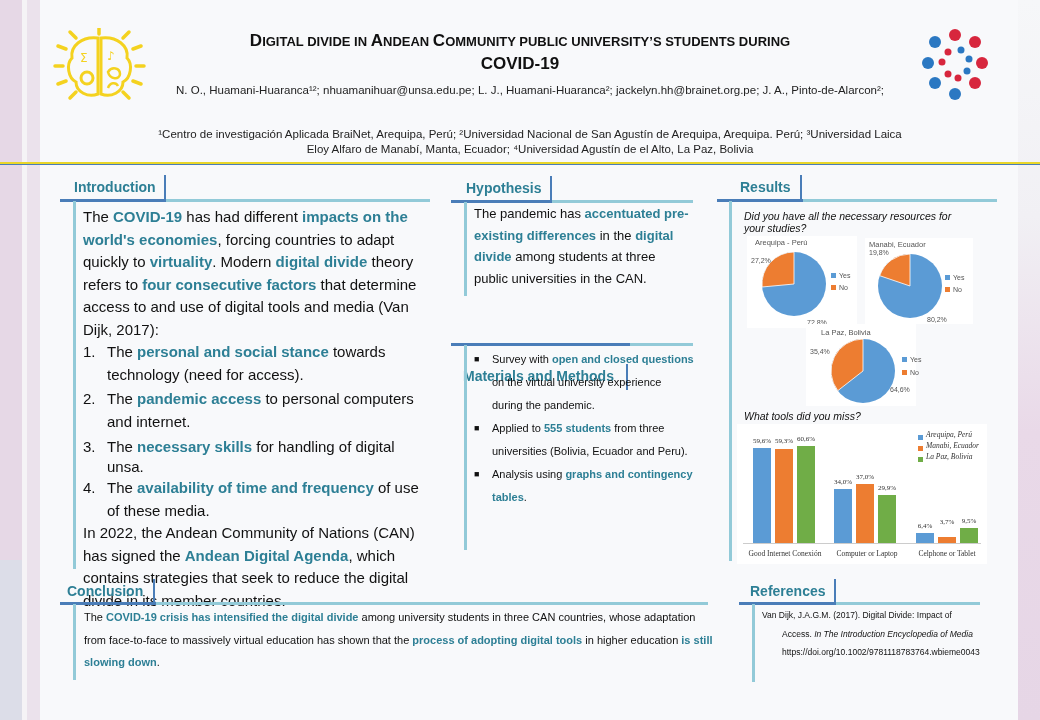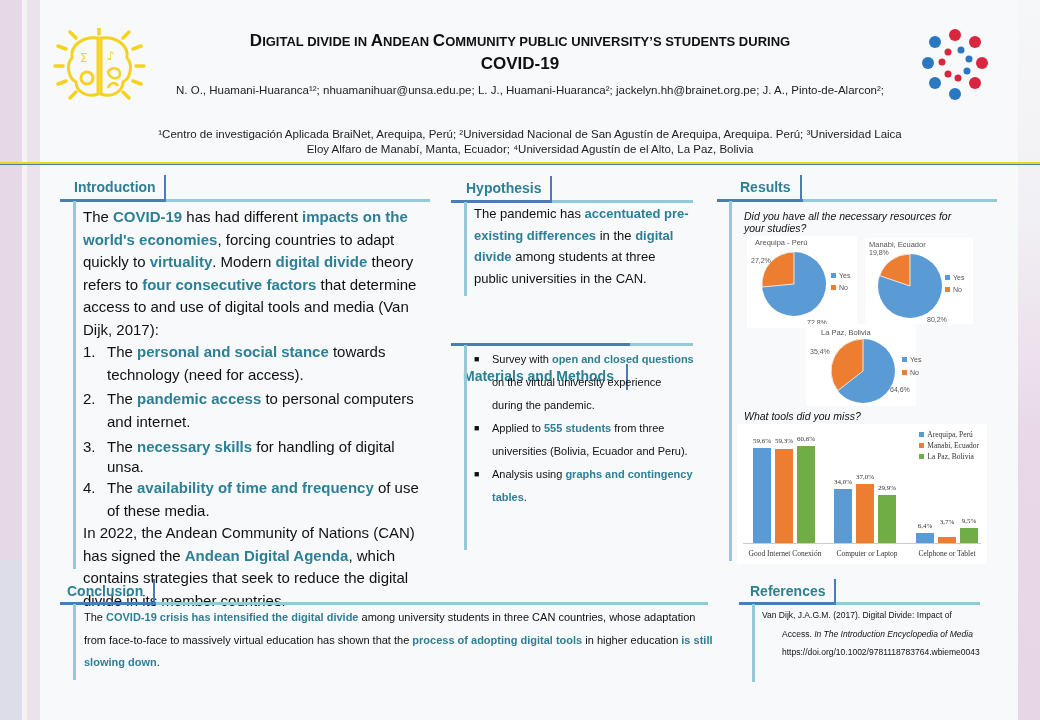--- a/index.html
+++ b/index.html
@@ -61,21 +61,21 @@
   .pie-lbl { position: absolute; font-size: 7px; color: #555; }
   .legend-row { position: absolute; font-size: 7px; color: #555; display: flex; align-items: center; gap: 3px; }
   .legend-sw { width: 5px; height: 5px; display: inline-block; }
 
   .bar-box { position: absolute; left: 737px; top: 424px; width: 250px; height: 140px; background: #ffffff; }
   .bar { position: absolute; bottom: 21px; width: 18px; }
   .bar-val { position: absolute; font-family: "Liberation Serif", serif; font-size: 7px; color: #333; width: 30px; text-align: center; }
   .bar-cat { position: absolute; bottom: 6px; font-family: "Liberation Serif", serif; font-size: 7.5px; color: #333; width: 90px; text-align: center; }
   .bar-axis { position: absolute; left: 6px; right: 6px; bottom: 20px; height: 1px; background: #ccc; }
   .bar-legend { position: absolute; right: 8px; top: 5px; font-family: "Liberation Serif", serif; font-size: 7.5px; color: #333; }
-  .bar-legend div { display: flex; align-items: center; gap: 3px; line-height: 11px; }
+  .bar-legend div { display: flex; align-items: flex-end; gap: 3px; line-height: 11px; font-style: italic; }
 
   .concl-body { position: absolute; left: 84px; top: 606px; width: 630px; font-size: 11px; line-height: 22.5px; color: #111; }
   .ref-body { position: absolute; left: 762px; top: 606px; width: 240px; font-size: 8.5px; line-height: 18.7px; color: #111; }
   .ref-body .indent { padding-left: 20px; display: block; }
 </style>
 </head>
 <body>
 
 <div class="strip-left-1"></div>
 <div class="strip-left-gap"></div>

